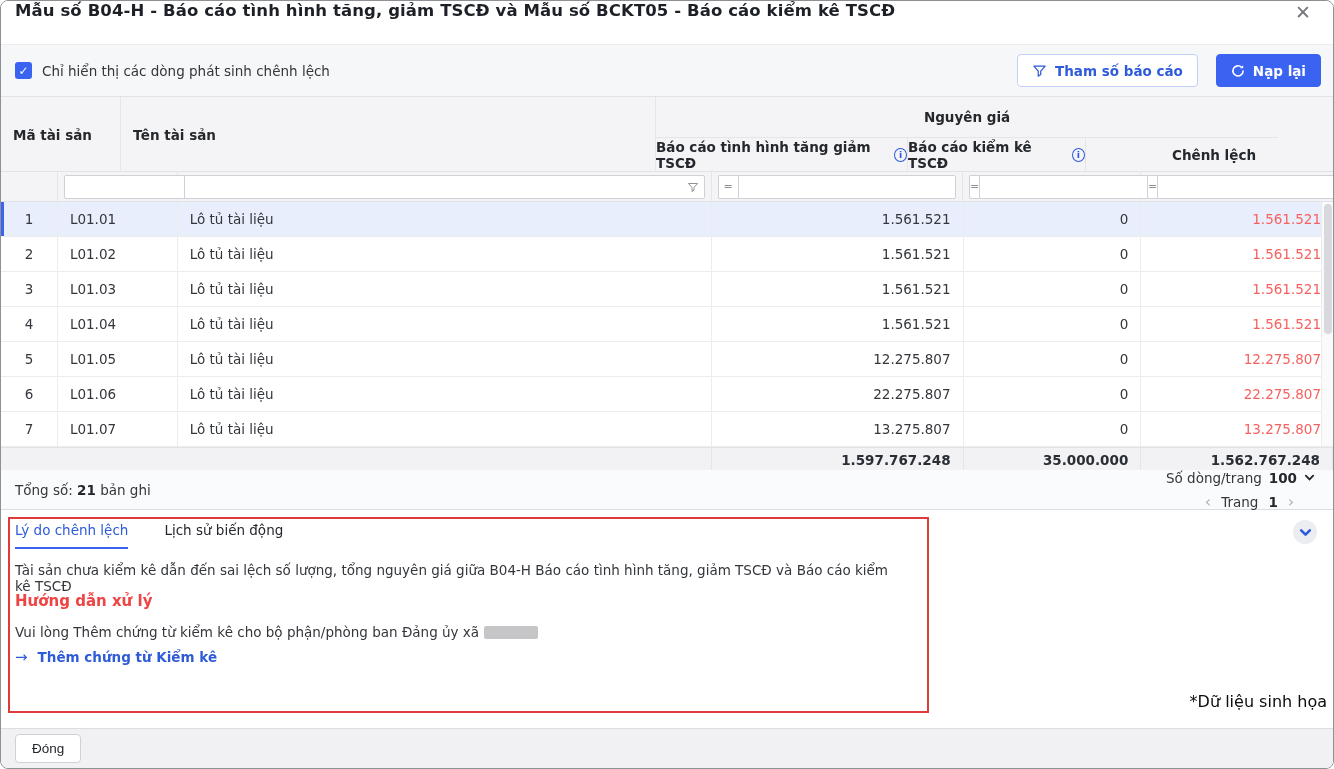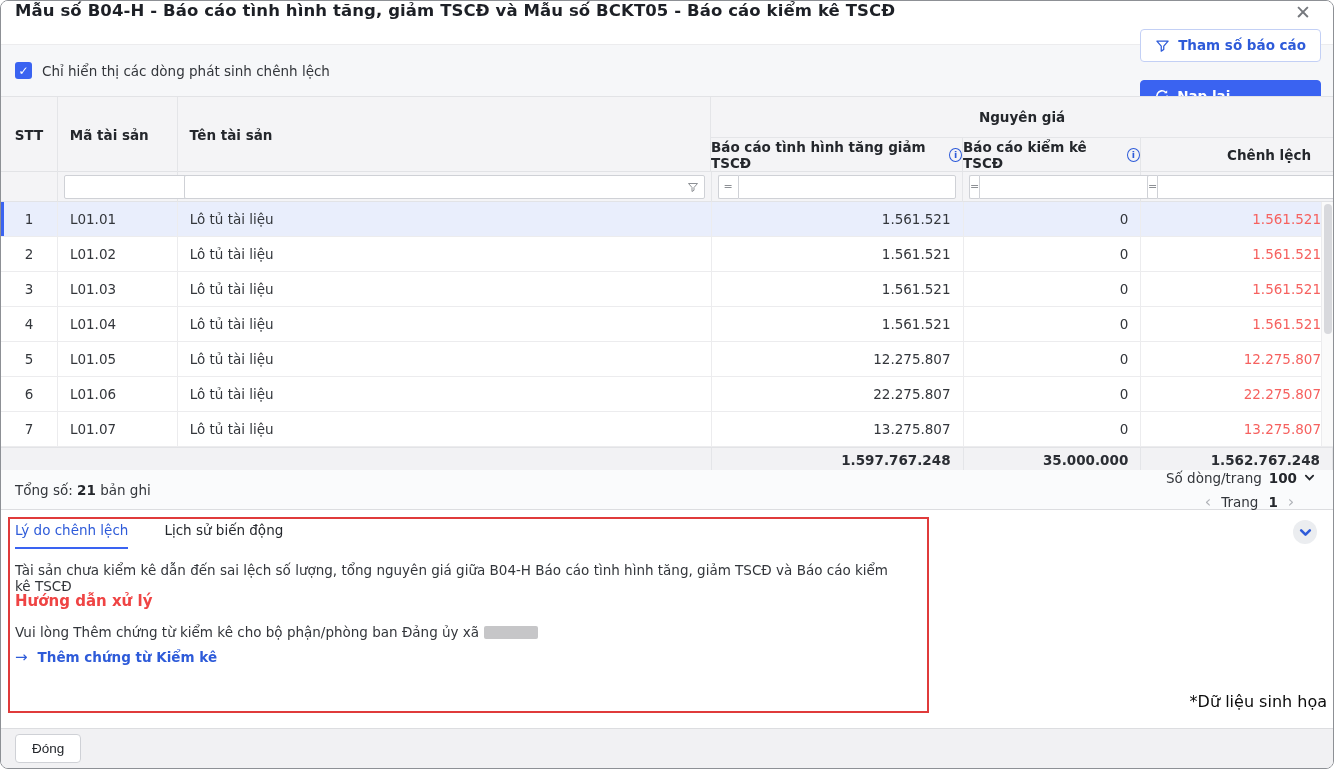--- a/index.html
+++ b/index.html
@@ -12,21 +12,21 @@
   .m-header{ position:absolute; top:0; left:0; right:0; height:44px; background:#fff;
     border-bottom:1px solid #ececee; display:flex; align-items:flex-start; padding:0 16px 0 14px; }
   .m-title{ font-size:16.5px; font-weight:bold; color:#1d2026; letter-spacing:.1px; }
   .m-close{ margin-left:auto; font-size:19px; color:#75787d; cursor:pointer; line-height:1; padding:2px 6px; }
   
   .m-toolbar{ position:absolute; top:44px; left:0; right:0; height:51px; background:#f6f7f9;
     display:flex; align-items:center; padding:0 12px 0 14px; }
   .chk{ width:17px; height:17px; background:#3a63f1; border-radius:3px; display:flex;
     align-items:center; justify-content:center; color:#fff; font-size:12px; cursor:pointer; }
   .chk-label{ margin-left:10px; font-size:13.5px; color:#33363b; }
-  .tb-buttons{ margin-left:auto; display:flex; gap:18px;flex-direction:column; }
+  .tb-buttons{ margin-left:auto; display:flex; gap:18px; }
   .btn-outline{ height:33px; padding:0 14px; background:#fff; border:1px solid #c3d0f5; border-radius:4px;
     color:#2e5bd9; font-size:13.5px; font-weight:bold; display:flex; align-items:center; gap:8px; cursor:pointer; }
   .btn-primary{ height:33px; padding:0 14px; background:#3a63f1; border:1px solid #3a63f1; border-radius:4px;
     color:#fff; font-size:13.5px; font-weight:bold; display:flex; align-items:center; gap:8px; cursor:pointer; }
   .icon-svg{ display:inline-flex; }
   
   .m-table{ position:absolute; top:95px; left:0; right:0; height:374px; border-top:1px solid #e2e3e6;
     background:#fff; overflow:hidden; }
   .thead{ display:flex; background:#f4f4f6; border-bottom:1px solid #e2e3e6; height:75px; }
   .th{ font-size:13.5px; font-weight:bold; color:#24272c; border-right:1px solid #e4e5e8; }
@@ -135,21 +135,20 @@
             </svg>
         </span>
         <span>Nạp lại</span>
       </div>
     </div>
   </div>
 
   <div class="m-table">
 
     <div class="thead">
-      <div class="th th-tall th-stt">STT</div>
       <div class="th th-tall th-code">Mã tài sản</div>
       <div class="th th-tall th-name">Tên tài sản</div>
       <div class="th-right">
         <div class="th-group">Nguyên giá</div>
         <div class="th-subrow">
           <div class="th-sub th-sub1">
             <span>Báo cáo tình hình tăng giảm TSCĐ</span>
             <span class="info-i">i</span>
           </div>
           <div class="th-sub th-sub2">

